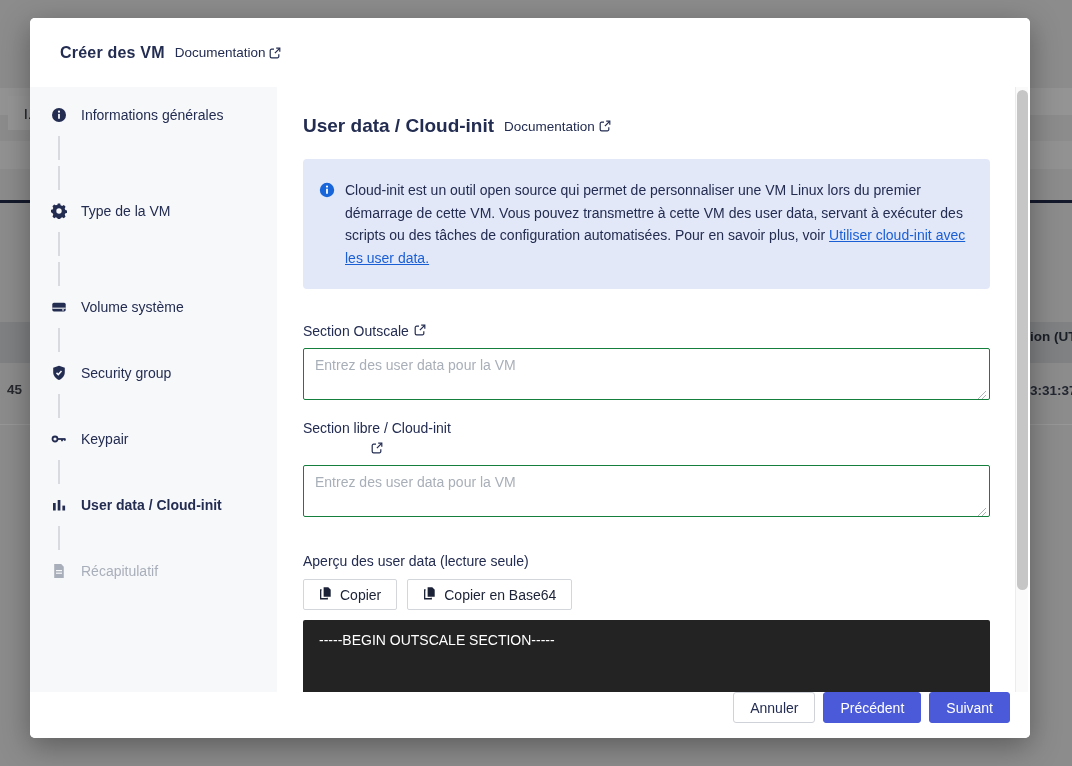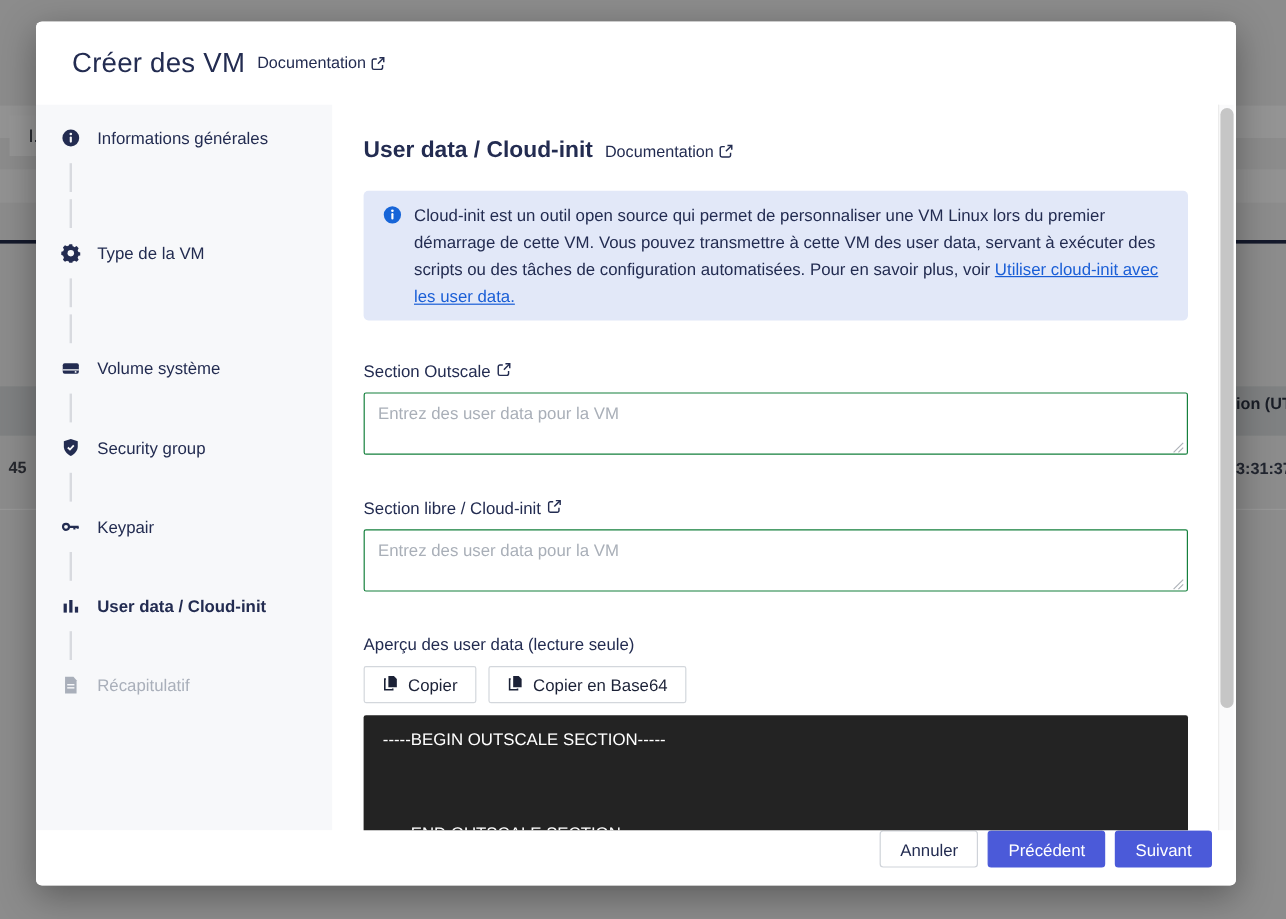--- a/index.html
+++ b/index.html
@@ -39,21 +39,21 @@
   .modal {
     position:absolute; left:30px; top:18px; width:1000px; height:720px;
     background:#FFFFFF; border-radius:5px;
     box-shadow:0 8px 30px rgba(0,0,0,.35);
     display:flex; flex-direction:column; overflow:hidden;
   }
   .modal-header {
     height:69px; flex:0 0 69px; display:flex; align-items:center;
     padding-left:30px; background:#fff;
   }
-  .modal-title { font-size:23px; font-weight:400; color:#232C51; letter-spacing:.2px; }
+  .modal-title { font-size:16px; font-weight:700; color:#232C51; letter-spacing:.2px; }
   .doc-link {
     display:inline-flex; align-items:center; gap:4px; margin-left:10px;
     font-size:13.5px; color:#232C51; text-decoration:none; cursor:pointer;
   }
   .doc-link svg { display:block; }
   .modal-body { flex:1 1 auto; display:flex; position:relative; overflow:hidden; }
   
   .sidebar {
     width:247px; flex:0 0 247px; background:#F7F8FA; padding-top:10px;
     overflow:hidden;
@@ -73,21 +73,21 @@
   }
   
   .main {
     flex:1 1 auto; background:#fff; padding:20px 40px 0 26px;
     overflow:hidden; position:relative;
   }
   .content-title-row { display:flex; align-items:center; margin-top:8px; }
   .content-title { font-size:19px; font-weight:700; color:#232C51; }
   .info-box {
     margin-top:22px; background:#E2E8F8; border-radius:4px;
-    padding:9px 16px; display:flex; gap:10px;
+    padding:20px 16px; display:flex; gap:10px;
   }
   .info-box .ib-icon { flex:0 0 16px; margin-top:3px; }
   .info-text { font-size:14px; line-height:22.5px; color:#232C51; }
   .info-text a { color:#1A5ED6; text-decoration:underline; cursor:pointer; }
   .field-label {
     margin-top:34px; font-size:14px; color:#232C51;
     display:inline-flex; align-items:center; gap:5px; cursor:pointer;
   }
   .field-label.plain { cursor:default; margin-top:36px; display:block; }
   .ud-textarea {
@@ -296,21 +296,21 @@
       </a>
       <div class="ta-wrap">
         <textarea class="ud-textarea" placeholder="Entrez des user data pour la VM" style=""></textarea>
         <span class="ta-grip">
           <svg width="10" height="10" viewBox="0 0 10 10">
               <path d="M9 1L1 9M9 5L5 9" stroke="#9AA0A8" stroke-width="1"></path>
             </svg>
         </span>
       </div>
 
-      <a class="field-label" style="margin-top:36px;">
+      <a class="field-label" style="margin-top:20px;flex-direction:column;">
         <span>Section libre / Cloud-init</span>
         <span>
           <svg width="12" height="12" viewBox="0 0 12 12">
               <path d="M5 2.2H2.6A1.4 1.4 0 0 0 1.2 3.6v5.8a1.4 1.4 0 0 0 1.4 1.4h5.8a1.4 1.4 0 0 0 1.4-1.4V7.2" fill="none" stroke="#232C51" stroke-width="1.2"></path>
               <path d="M7.2 1.2h3.6v3.6" fill="none" stroke="#232C51" stroke-width="1.2"></path>
               <path d="M10.6 1.4L5.9 6.1" stroke="#232C51" stroke-width="1.2"></path>
             </svg>
         </span>
       </a>
       <div class="ta-wrap">

